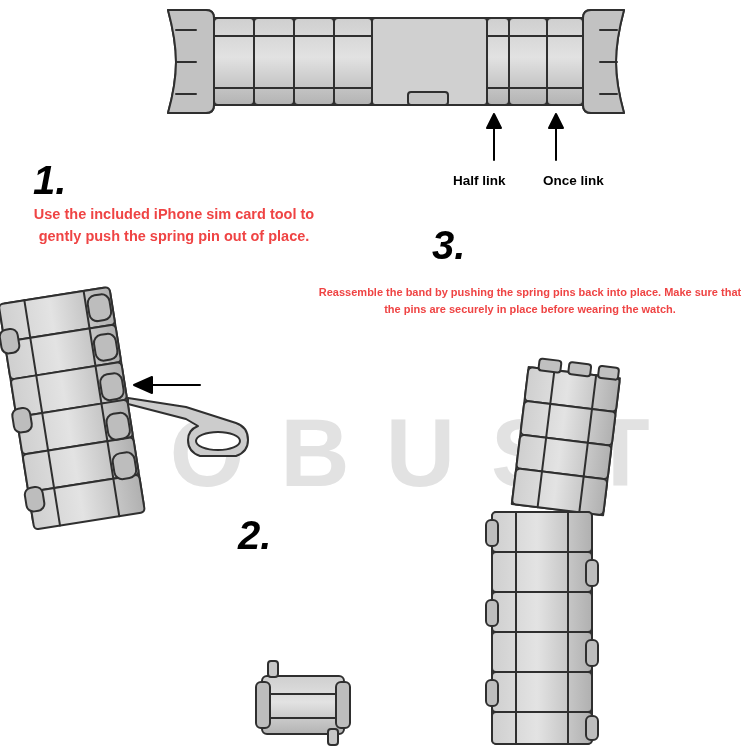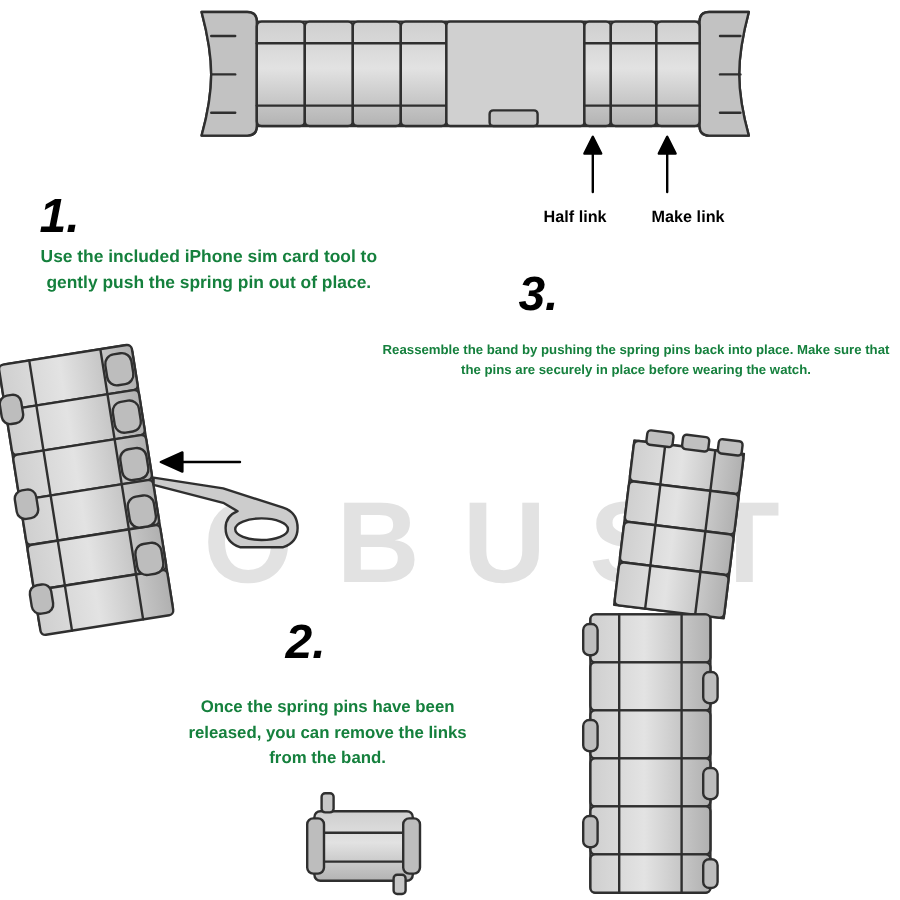--- a/index.html
+++ b/index.html
@@ -45,21 +45,21 @@
     font-weight: 700;
     font-style: italic;
     font-family: "Liberation Sans", sans-serif;
     color: #000;
     z-index: 4;
   }
   .steptext {
     position: absolute;
     font-weight: 700;
     font-family: "Liberation Sans", sans-serif;
-    color: #15803d;
+    color: #ef4444;
     text-align: center;
     line-height: 1.55;
     z-index: 4;
   }
   .label {
     position: absolute;
     font-weight: 700;
     font-size: 13.5px;
     color: #000;
     font-family: "Liberation Sans", sans-serif;
@@ -230,24 +230,23 @@
           <rect x="586" y="560" width="12" height="26" rx="5" fill="#bdbdbd"></rect>
           <rect x="586" y="640" width="12" height="26" rx="5" fill="#bdbdbd"></rect>
           <rect x="586" y="716" width="12" height="24" rx="5" fill="#bdbdbd"></rect>
         </g>
       </g>
 
     </g>
   </svg>
 
   <div class="label" id="label-half">Half link</div>
-  <div class="label" id="label-full">Make link</div>
+  <div class="label" id="label-full">Once link</div>
 
   <div class="stepnum" id="step1-num">1.</div>
   <div class="steptext" id="step1-text">Use the included iPhone sim card tool to gently push the spring pin out of place.</div>
 
   <div class="stepnum" id="step2-num">2.</div>
-  <div class="steptext" id="step2-text">Once the spring pins have been released, you can remove the links from the band.</div>
 
   <div class="stepnum" id="step3-num">3.</div>
   <div class="steptext" id="step3-text">Reassemble the band by pushing the spring pins back into place. Make sure that the pins are securely in place before wearing the watch.</div>
 
 </div>
 
 </body></html>

